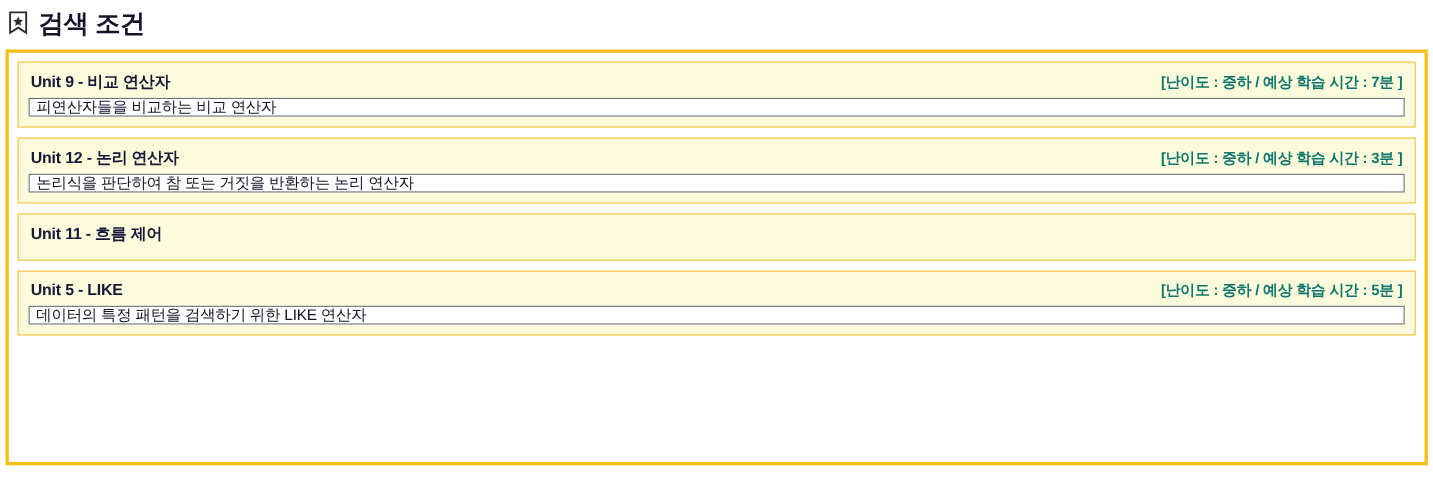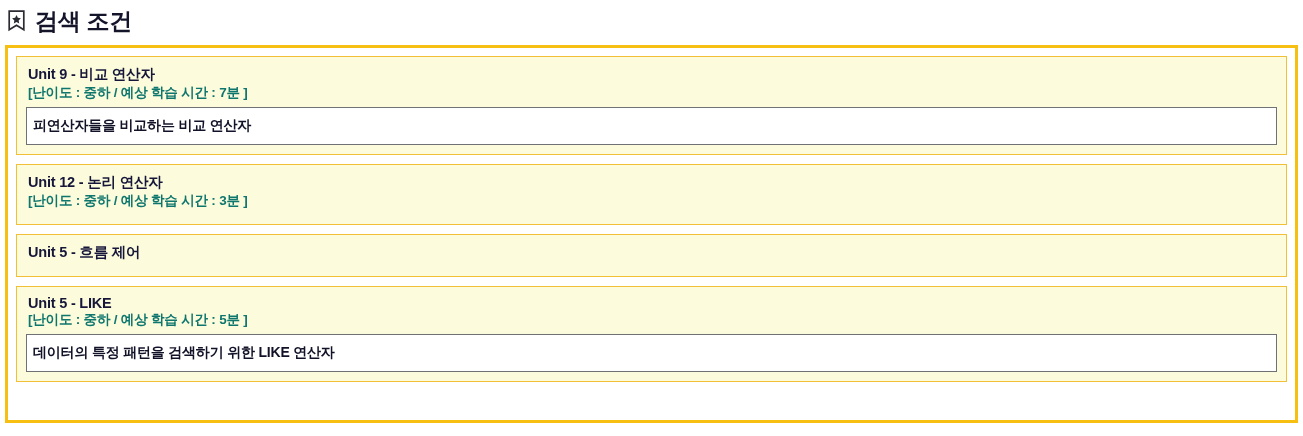--- a/index.html
+++ b/index.html
@@ -59,21 +59,20 @@
     border: 1px solid #f2c036;
     background: #fcfcdc;
     box-sizing: border-box;
     padding: 6px 9px 9px 9px;
   }
   .unit-head {
     display: flex;
     align-items: baseline;
     justify-content: space-between;
     padding: 2px 2px 5px 2px;
-    flex-direction: column;
   }
   .unit-title {
     font-size: 14.5px;
     font-weight: bold;
     color: #16163a;
     letter-spacing: -0.2px;
     white-space: nowrap;
   }
   .unit-meta {
     font-size: 13.5px;
@@ -84,24 +83,24 @@
   }
   .unit-desc {
     display: block;
     width: 100%;
     box-sizing: border-box;
     border: 1px solid #6e7275;
     background: #ffffff;
     color: #111127;
     font-family: "Liberation Sans", "DejaVu Sans", sans-serif;
     font-size: 14px;
-    font-weight: bold;
+    font-weight: normal;
     letter-spacing: -0.2px;
     padding: 4px 6px 5px 6px;
-    height: 38px;
+    height: 17px;
     line-height: 17px;
     outline: none;
   }
 </style>
 </head>
 <body>
 
 <div class="page-header">
   <span class="icon-wrap">
     <svg class="bookmark-icon" viewBox="0 0 19 22" xmlns="http://www.w3.org/2000/svg">
@@ -121,25 +120,26 @@
         <span class="unit-meta">[난이도 : 중하 / 예상 학습 시간 : 7분 ]</span>
       </div>
       <input class="unit-desc" type="text" value="피연산자들을 비교하는 비교 연산자" style="">
     </div>
 
     <div class="unit-card">
       <div class="unit-head">
         <span class="unit-title">Unit 12 - 논리 연산자</span>
         <span class="unit-meta">[난이도 : 중하 / 예상 학습 시간 : 3분 ]</span>
       </div>
+      <input class="unit-desc" type="text" value="논리식을 판단하여 참 또는 거짓을 반환하는 논리 연산자" style="">
     </div>
 
     <div class="unit-card">
       <div class="unit-head">
-        <span class="unit-title">Unit 5 - 흐름 제어</span>
+        <span class="unit-title">Unit 11 - 흐름 제어</span>
       </div>
     </div>
 
     <div class="unit-card">
       <div class="unit-head">
         <span class="unit-title">Unit 5 - LIKE</span>
         <span class="unit-meta">[난이도 : 중하 / 예상 학습 시간 : 5분 ]</span>
       </div>
       <input class="unit-desc" type="text" value="데이터의 특정 패턴을 검색하기 위한 LIKE 연산자" style="">
     </div>

